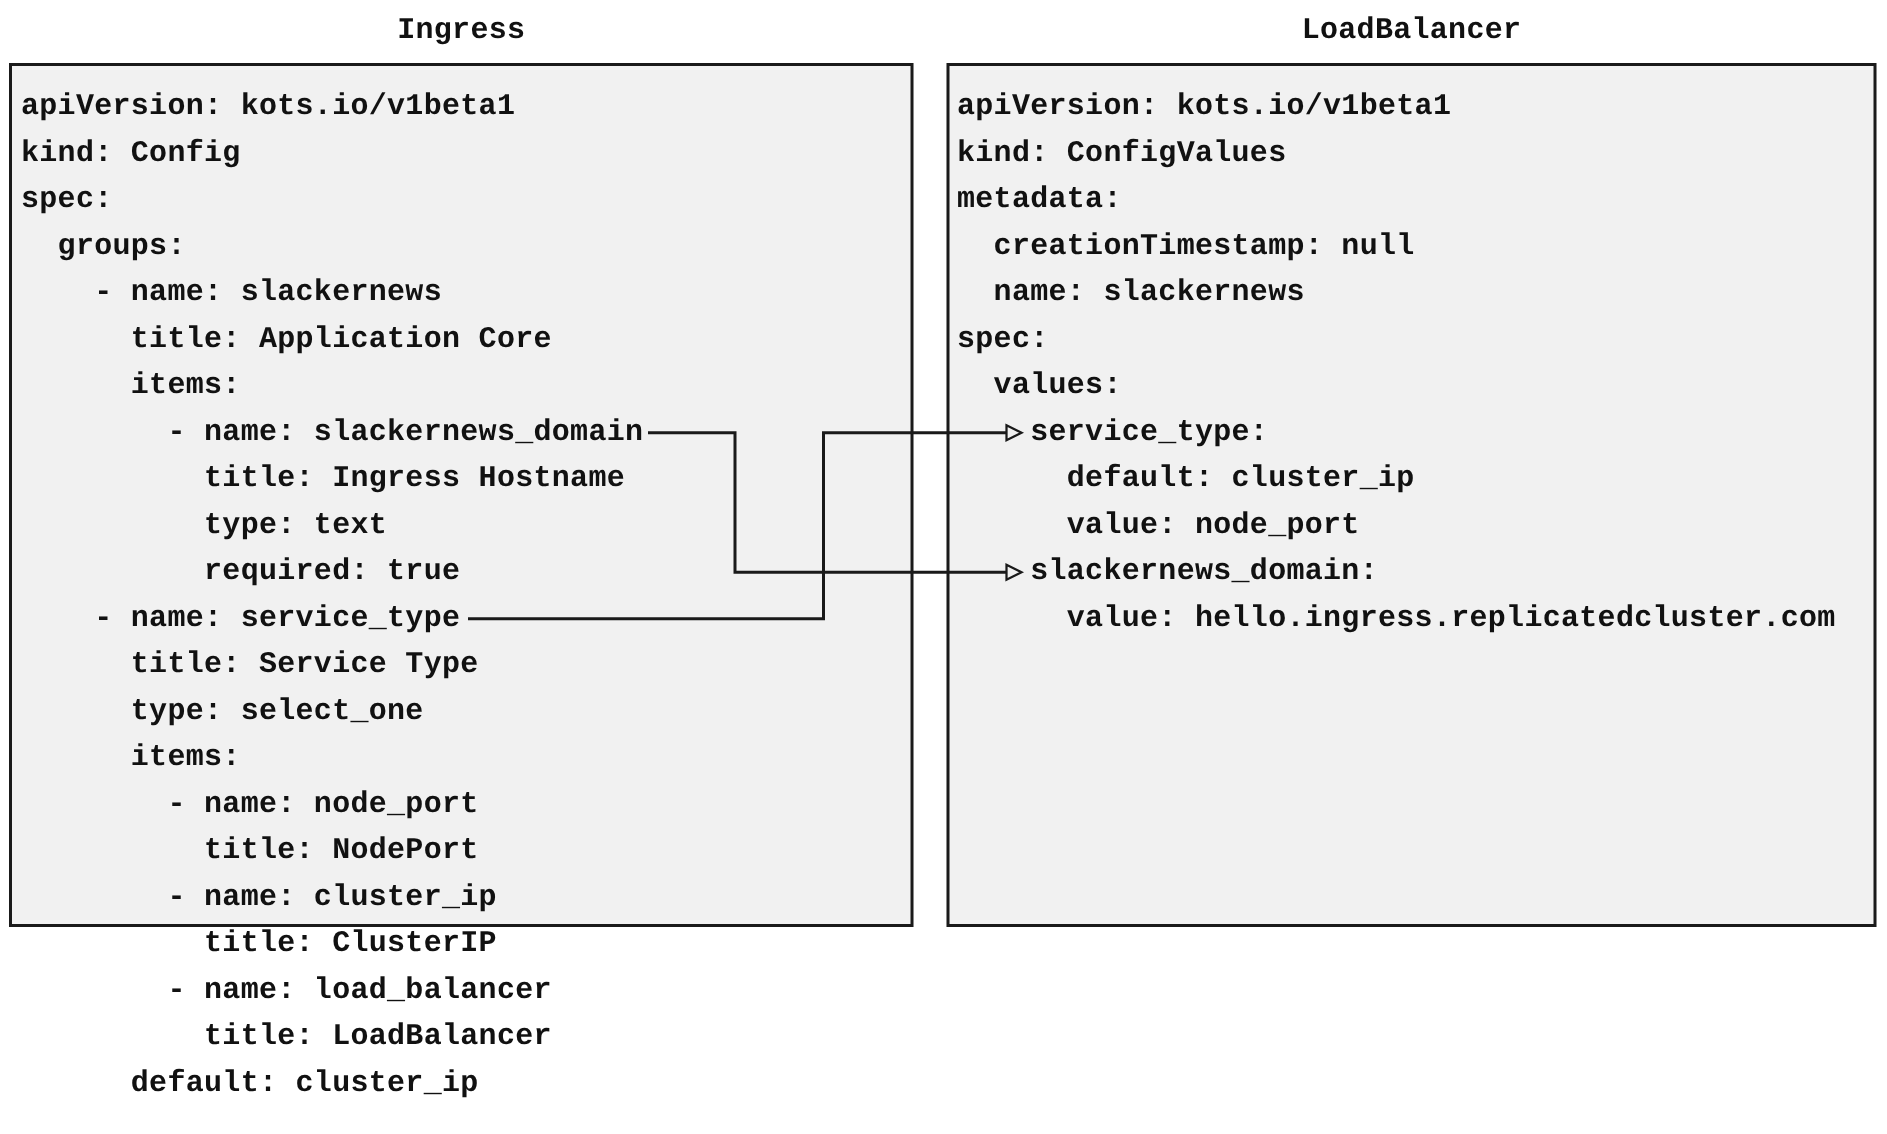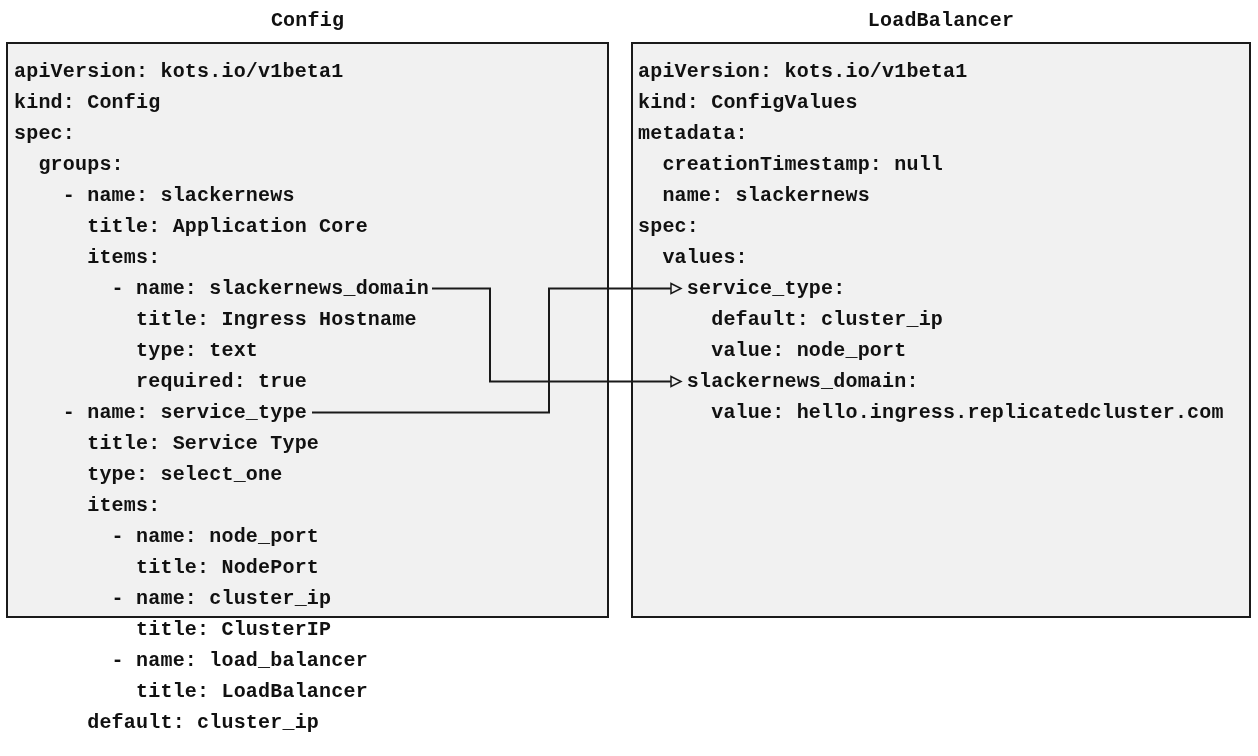--- a/index.html
+++ b/index.html
@@ -66,21 +66,21 @@
   }
   #arrow-overlay polygon {
     fill: var(--box-fill);
     stroke: var(--line);
     stroke-width: 1.5;
   }
 </style>
 </head>
 <body>
 
-<div id="title-left" class="panel-title">Config</div>
+<div id="title-left" class="panel-title">Ingress</div>
 
 <div id="title-right" class="panel-title">LoadBalancer</div>
 
 <div id="box-left" class="yaml-box">
   <pre class="yaml-code">apiVersion: kots.io/v1beta1
 kind: Config
 spec:
   groups:
     - name: slackernews
       title: Application Core

